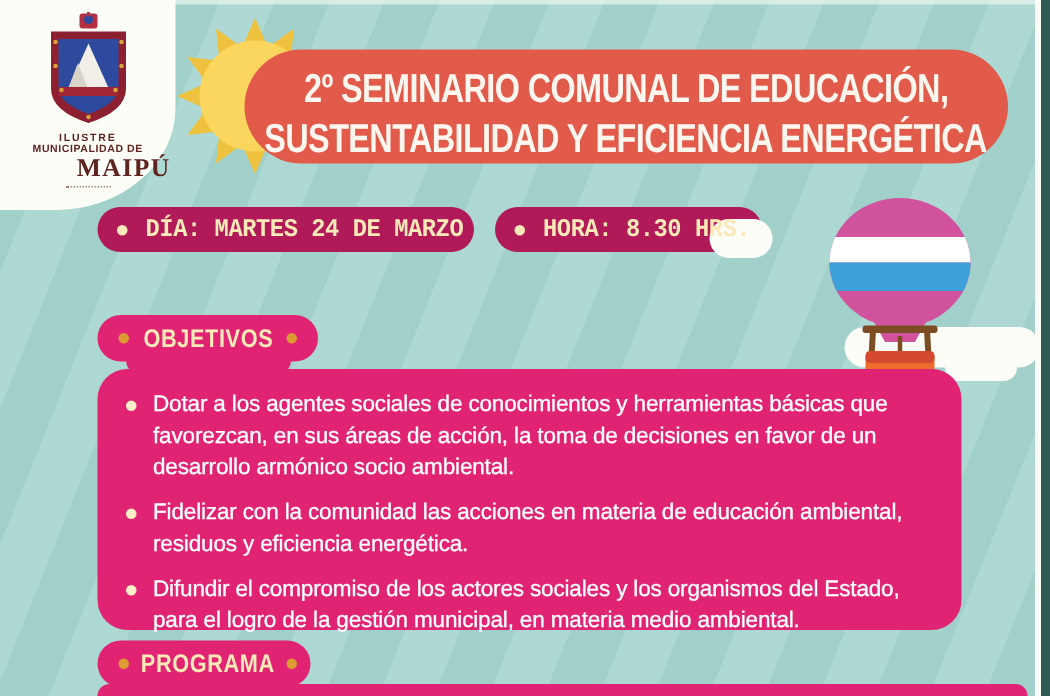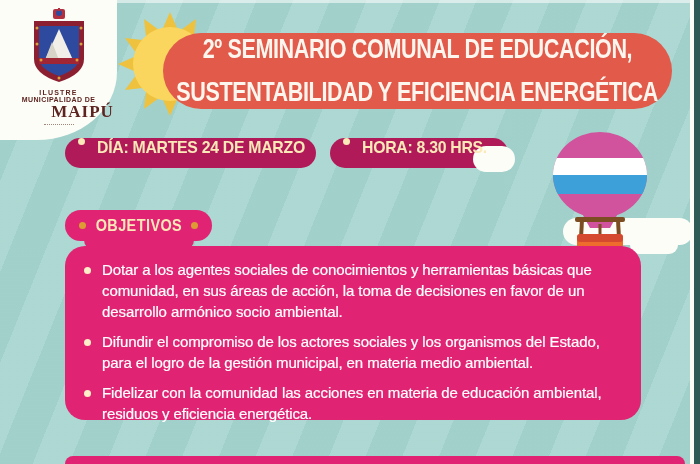--- a/index.html
+++ b/index.html
@@ -28,27 +28,27 @@
     color:var(--logo-text); font-weight:bold; line-height:18px;padding-left:48px; }
   .logo-fine-print{ width:30px; height:3px; margin:1px auto 0;
     border-bottom:1px dotted #8a6a5a; opacity:.8; }
 
   
   .sun{ position:absolute; left:118px; top:12px; z-index:3; }
 
   
   .title-banner{ position:absolute; left:163px; top:33px; width:509px; height:76px;
     background:var(--banner); border-radius:38px; z-index:4;
-    display:flex; flex-direction:column; align-items:center; justify-content:space-between; }
+    display:flex; flex-direction:column; align-items:center; justify-content:flex-end; }
   .title-line{ display:block; white-space:nowrap; transform:scaleX(.8);
     color:#fdf6ef; font-weight:bold; font-size:27px; line-height:33px; letter-spacing:-.5px; }
 
   
   .pill{ position:absolute; height:30px; border-radius:15px; background:var(--pill-dark);
-    display:flex; align-items:flex-start; padding-left:13px; z-index:5; }
+    display:flex; align-items:center; padding-left:13px; z-index:5;font-family:Liberation Mono, monospace; }
   .pill .dot{ width:7px; height:7px; border-radius:50%; background:var(--cream);
     margin-right:12px; flex:none; }
   .pill-text{ display:inline-block; transform:scaleX(.93); transform-origin:left center;
     white-space:nowrap; color:var(--cream); font-weight:bold; font-size:17px; letter-spacing:-.3px; }
   .pill-dia  { left:65px; top:138px; width:251px; }
   .pill-hora { left:330px; top:138px; width:178px; }
   .pill-lugar{ left:65px; top:167px; width:456px; height:29px; }
   .pill-hora::after, .pill-lugar::after{ content:""; position:absolute; right:-7px; bottom:-4px;
     width:42px; height:26px; border-radius:14px; background:#fdfdf8; z-index:-1; }
 
@@ -170,33 +170,38 @@
   <div class="section-pill pill-objetivos">
     <span class="gdot"></span>
     <span class="section-label">OBJETIVOS</span>
     <span class="gdot"></span>
   </div>
 
   <div class="content-box">
     <div class="objective-item">
       <span class="obj-dot"></span>
       <div class="obj-text">Dotar a los agentes sociales de conocimientos y herramientas básicas que
-comunidad, en sus áreas de acción, la toma de decisiones en favor de un
+favorezcan, en sus áreas de acción, la toma de decisiones en favor de un
 desarrollo armónico socio ambiental.</div>
+    </div>
+    <div class="objective-item">
+      <span class="obj-dot"></span>
+      <div class="obj-text">Fidelizar con la comunidad las acciones en materia de educación ambiental,
+residuos y eficiencia energética.</div>
     </div>
     <div class="objective-item">
       <span class="obj-dot"></span>
       <div class="obj-text">Difundir el compromiso de los actores sociales y los organismos del Estado,
 para el logro de la gestión municipal, en materia medio  ambiental.</div>
     </div>
-    <div class="objective-item">
-      <span class="obj-dot"></span>
-      <div class="obj-text">Fidelizar con la comunidad las acciones en materia de educación ambiental,
-residuos y eficiencia energética.</div>
-    </div>
-  </div>
-
+  </div>
+
+  <div class="section-pill pill-programa">
+    <span class="gdot"></span>
+    <span class="section-label">PROGRAMA</span>
+    <span class="gdot"></span>
+  </div>
 
   <div class="bottom-bar"></div>
 
   <div class="edge-white"></div>
   <div class="edge-dark"></div>
 </div>
 
 </body></html>

